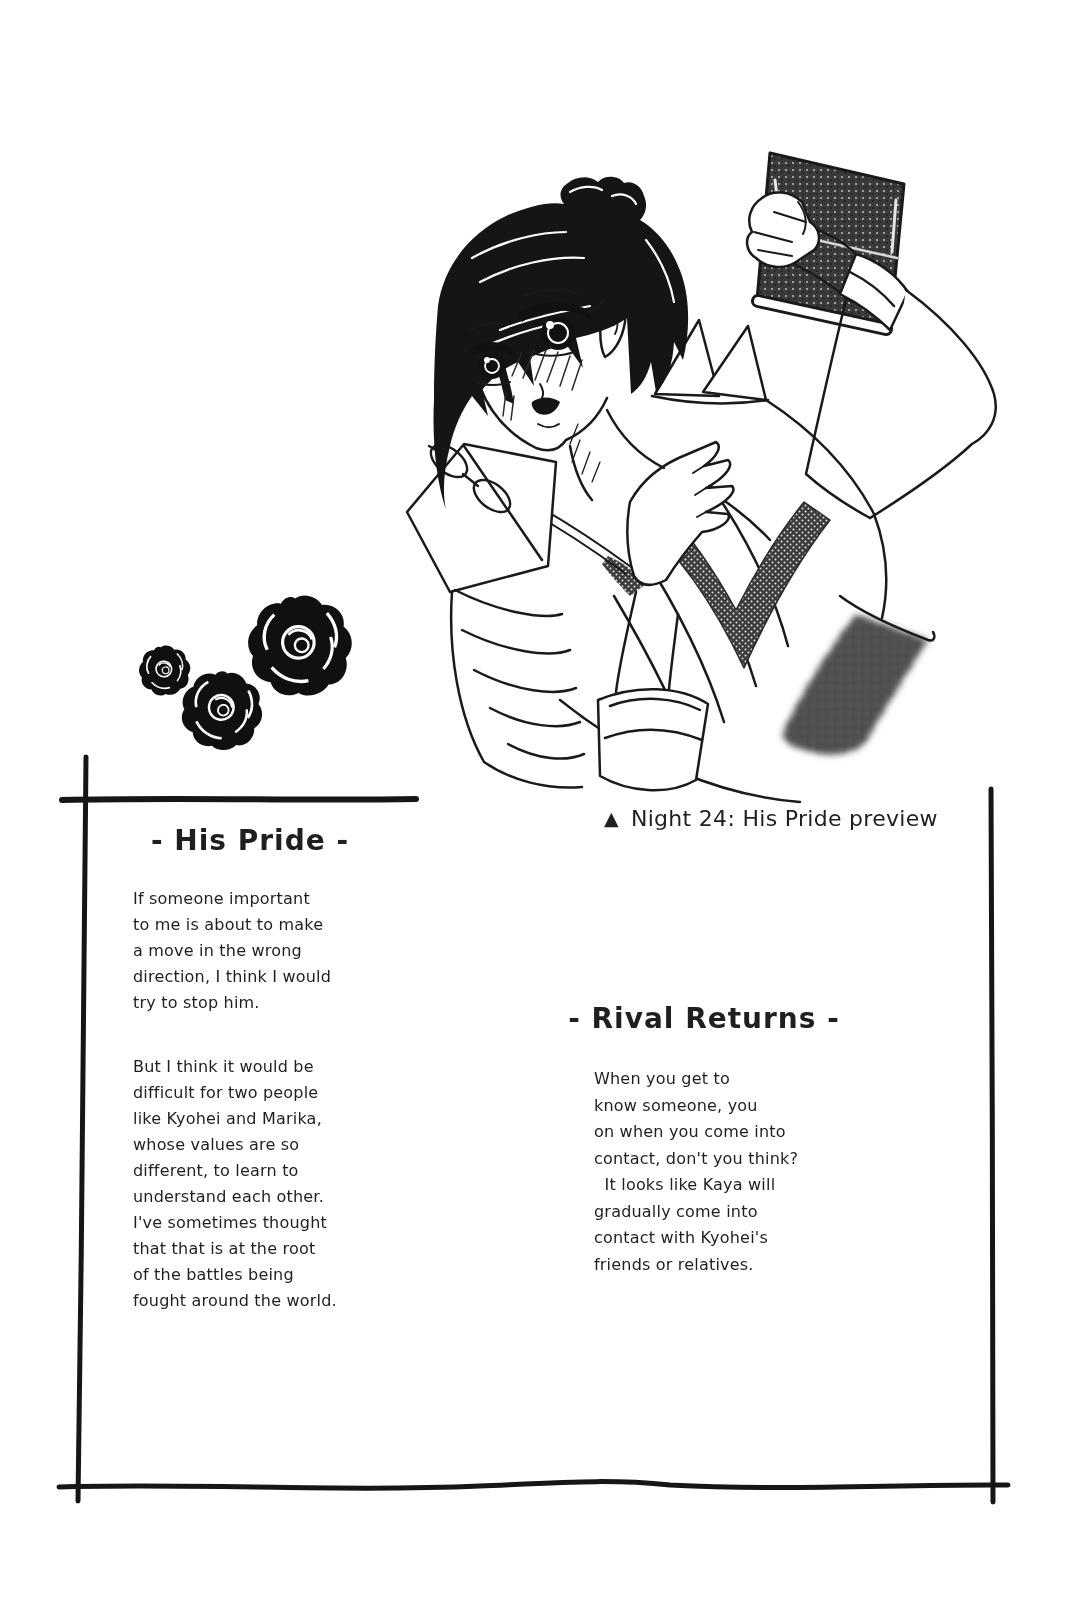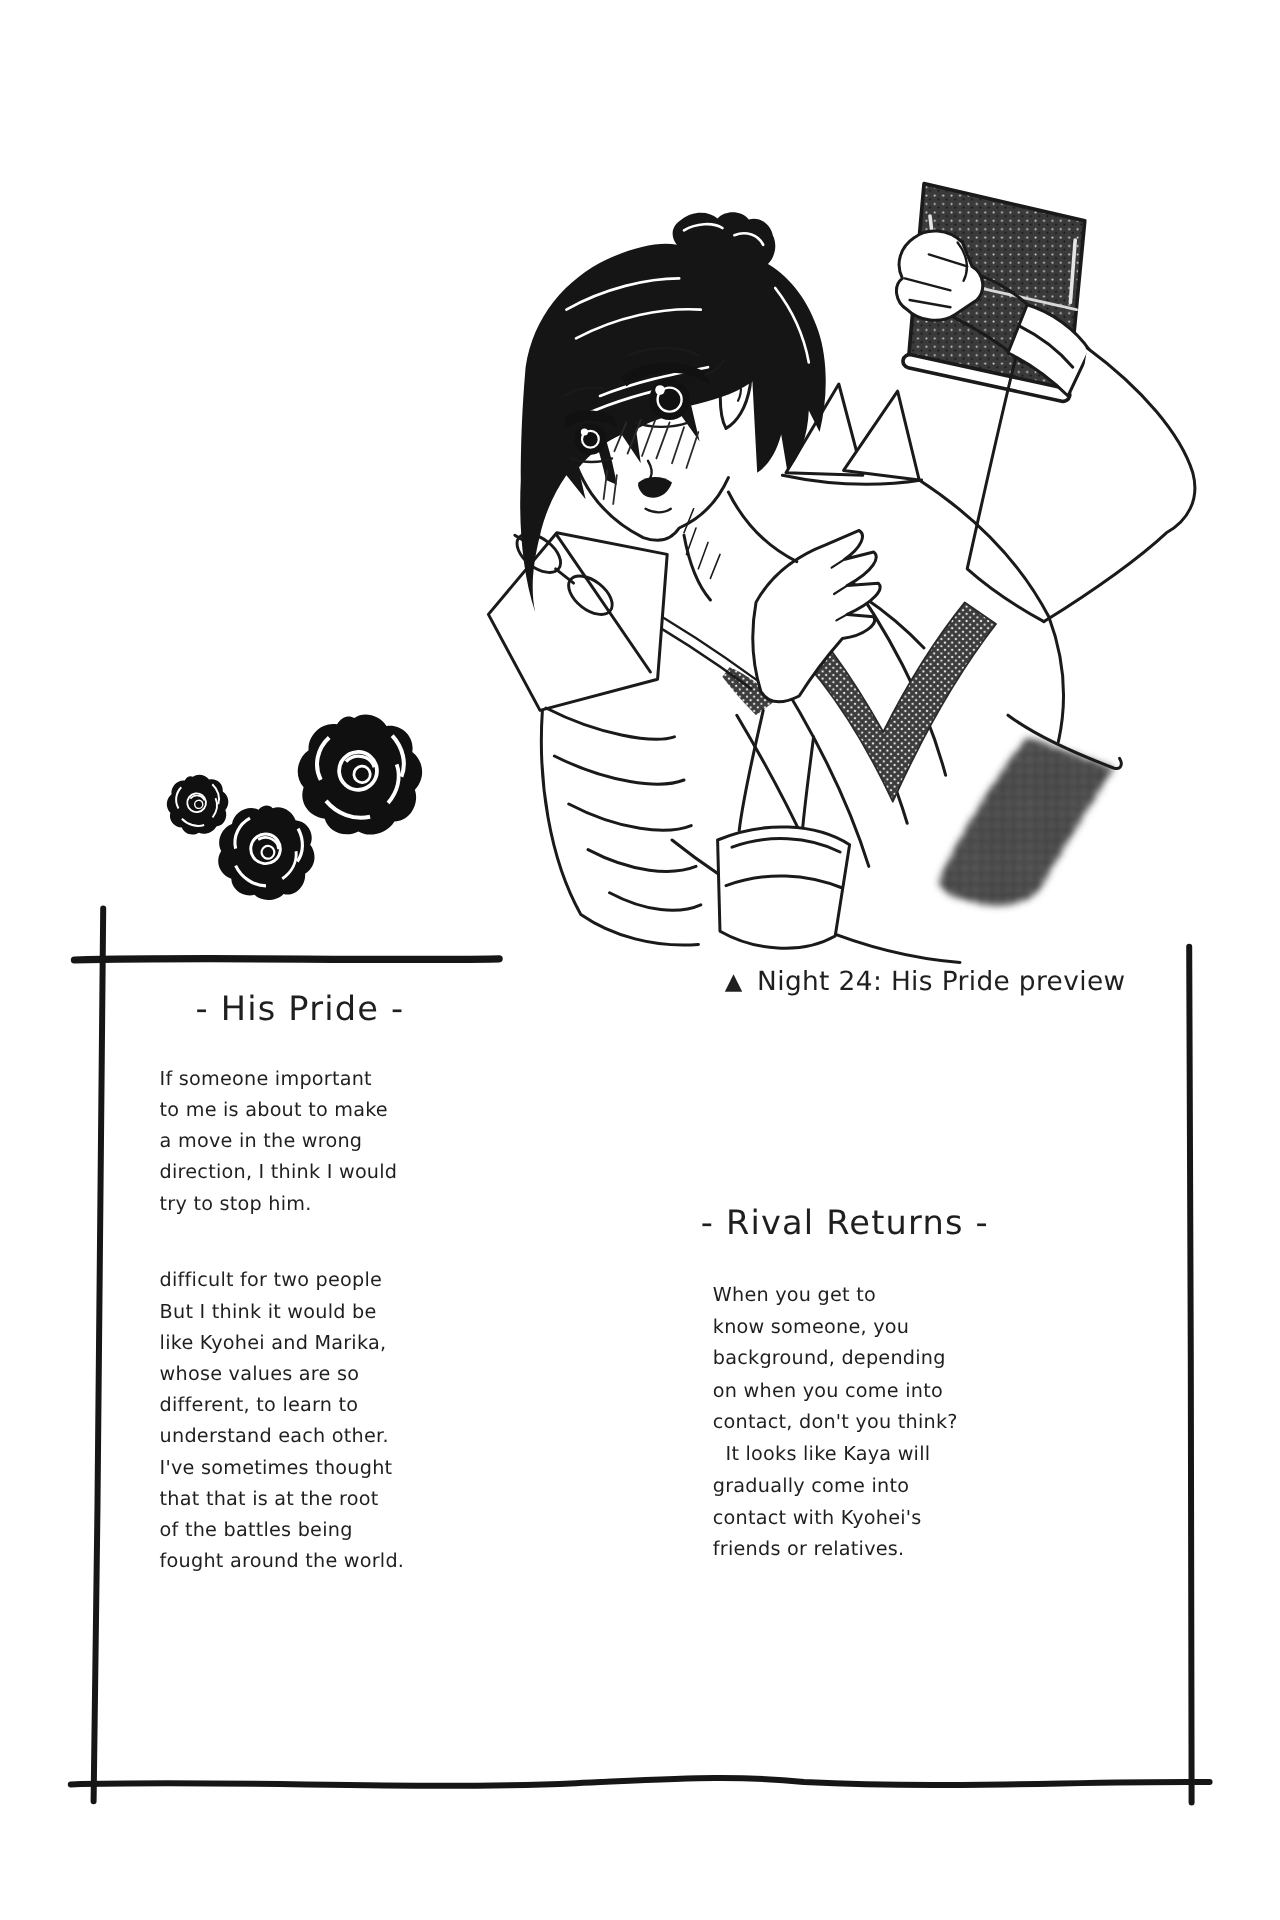--- a/index.html
+++ b/index.html
@@ -8,21 +8,21 @@
     background:#ffffff;overflow:hidden;
     font-family:"DejaVu Sans",sans-serif;color:#1f1f1f;
   }
   .art,.frame{position:absolute;left:0;top:0;}
   .caption{
     position:absolute;left:604px;top:806px;font-size:22px;
     letter-spacing:0.3px;white-space:pre;display:flex;align-items:center;gap:12px;
   }
   .caption .tri{font-size:19px;line-height:1;}
   .heading{
-    position:absolute;font-weight:normal;font-size:28px;letter-spacing:1px;
+    position:absolute;font-weight:bold;font-size:28px;letter-spacing:1px;
     text-align:center;white-space:pre;
   }
   .heading.hp{left:100px;top:824px;width:300px;}
   .heading.rr{left:548px;top:1002px;width:312px;text-align:center;}
   .para{
     position:absolute;font-size:16px;line-height:26px;
     letter-spacing:0.2px;white-space:pre;
   }
   .para.p1{left:133px;top:886px;}
   .para.p2{left:133px;top:1054px;}
@@ -194,18 +194,18 @@
     </g>
   </svg>
 
   <div class="caption">
     <span class="tri">▲</span>
     <span>Night 24: His Pride preview</span>
   </div>
 
   <div class="heading hp">- His Pride -</div>
   <div class="para p1"><div>If someone important</div><div>to me is about to make</div><div>a move in the wrong</div><div>direction, I think I would</div><div>try to stop him.</div></div>
-  <div class="para p2"><div>difficult for two people</div><div>But I think it would be</div><div>like Kyohei and Marika,</div><div>whose values are so</div><div>different, to learn to</div><div>understand each other.</div><div>I've sometimes thought</div><div>that that is at the root</div><div>of the battles being</div><div>fought around the world.</div></div>
+  <div class="para p2"><div>But I think it would be</div><div>difficult for two people</div><div>like Kyohei and Marika,</div><div>whose values are so</div><div>different, to learn to</div><div>understand each other.</div><div>I've sometimes thought</div><div>that that is at the root</div><div>of the battles being</div><div>fought around the world.</div></div>
 
   <div class="heading rr">- Rival Returns -</div>
-  <div class="para p3"><div>When you get to</div><div>know someone, you</div><div>background, depending</div><div>on when you come into</div><div>contact, don't you think?</div><div>  It looks like Kaya will</div><div>gradually come into</div><div>contact with Kyohei's</div><div>friends or relatives.</div></div>
+  <div class="para p3"><div>When you get to</div><div>know someone, you</div><div>on when you come into</div><div>contact, don't you think?</div><div>  It looks like Kaya will</div><div>gradually come into</div><div>contact with Kyohei's</div><div>friends or relatives.</div></div>
 
 </div>
 
 </body></html>

